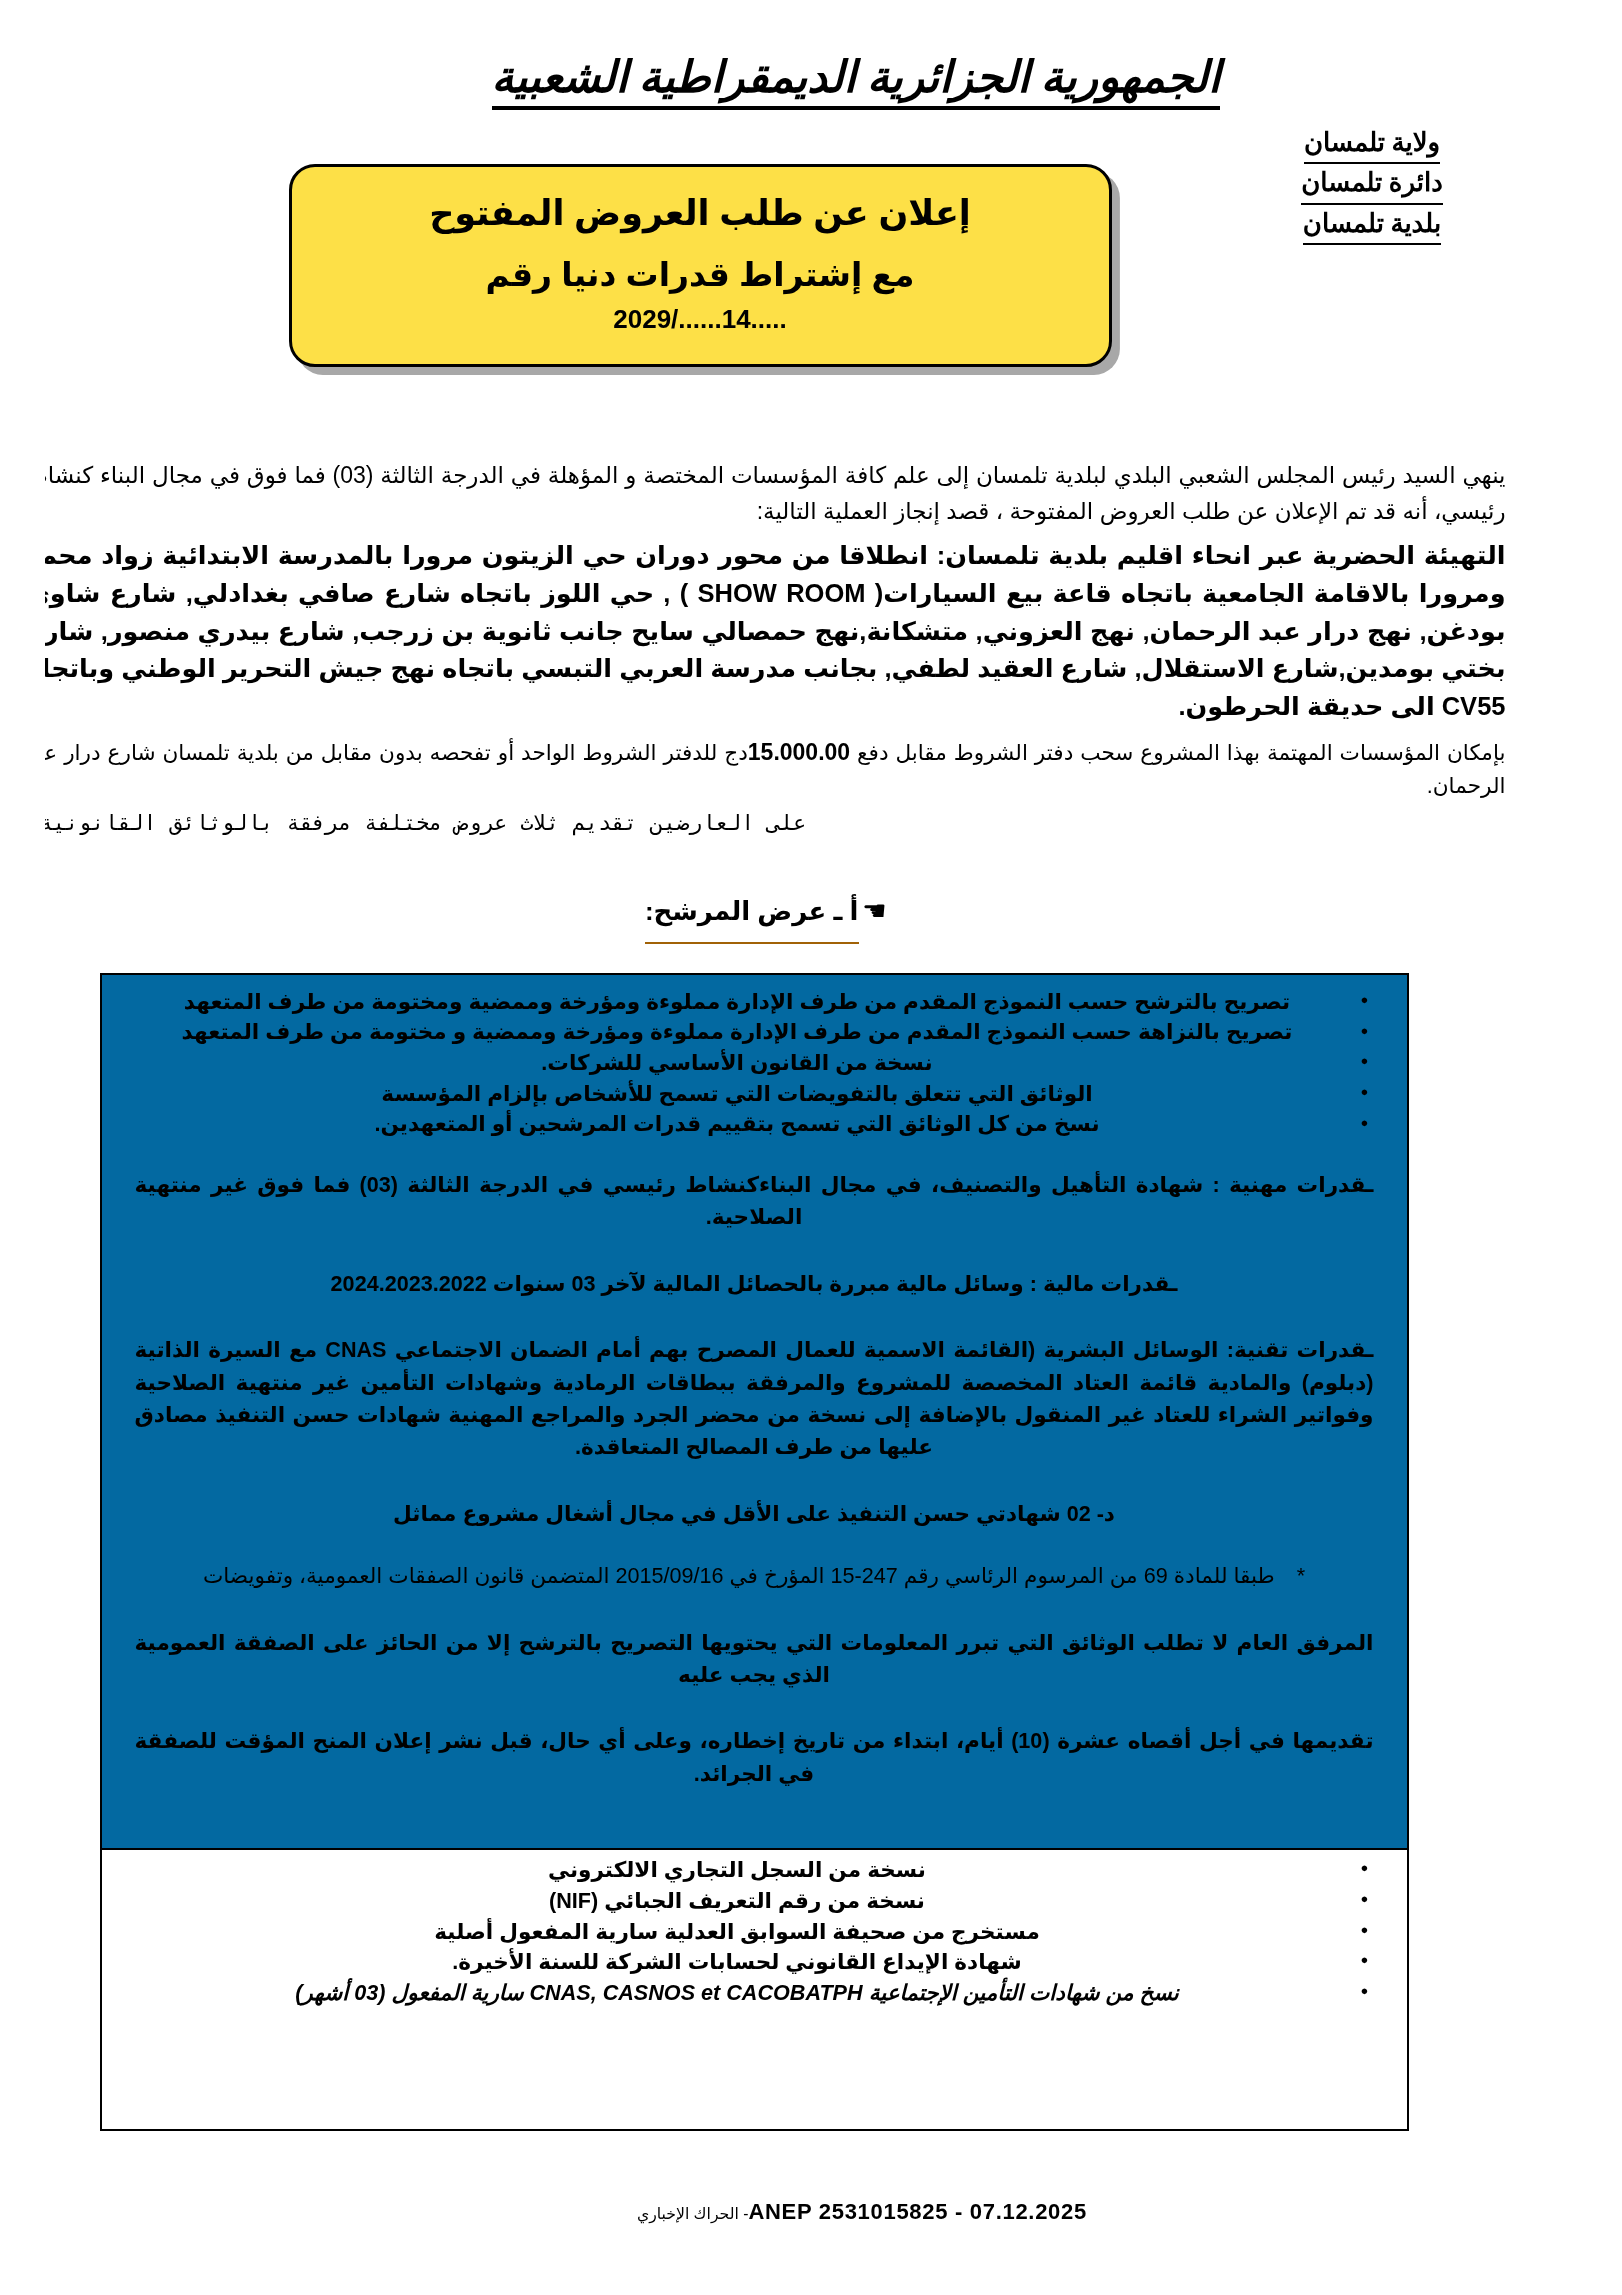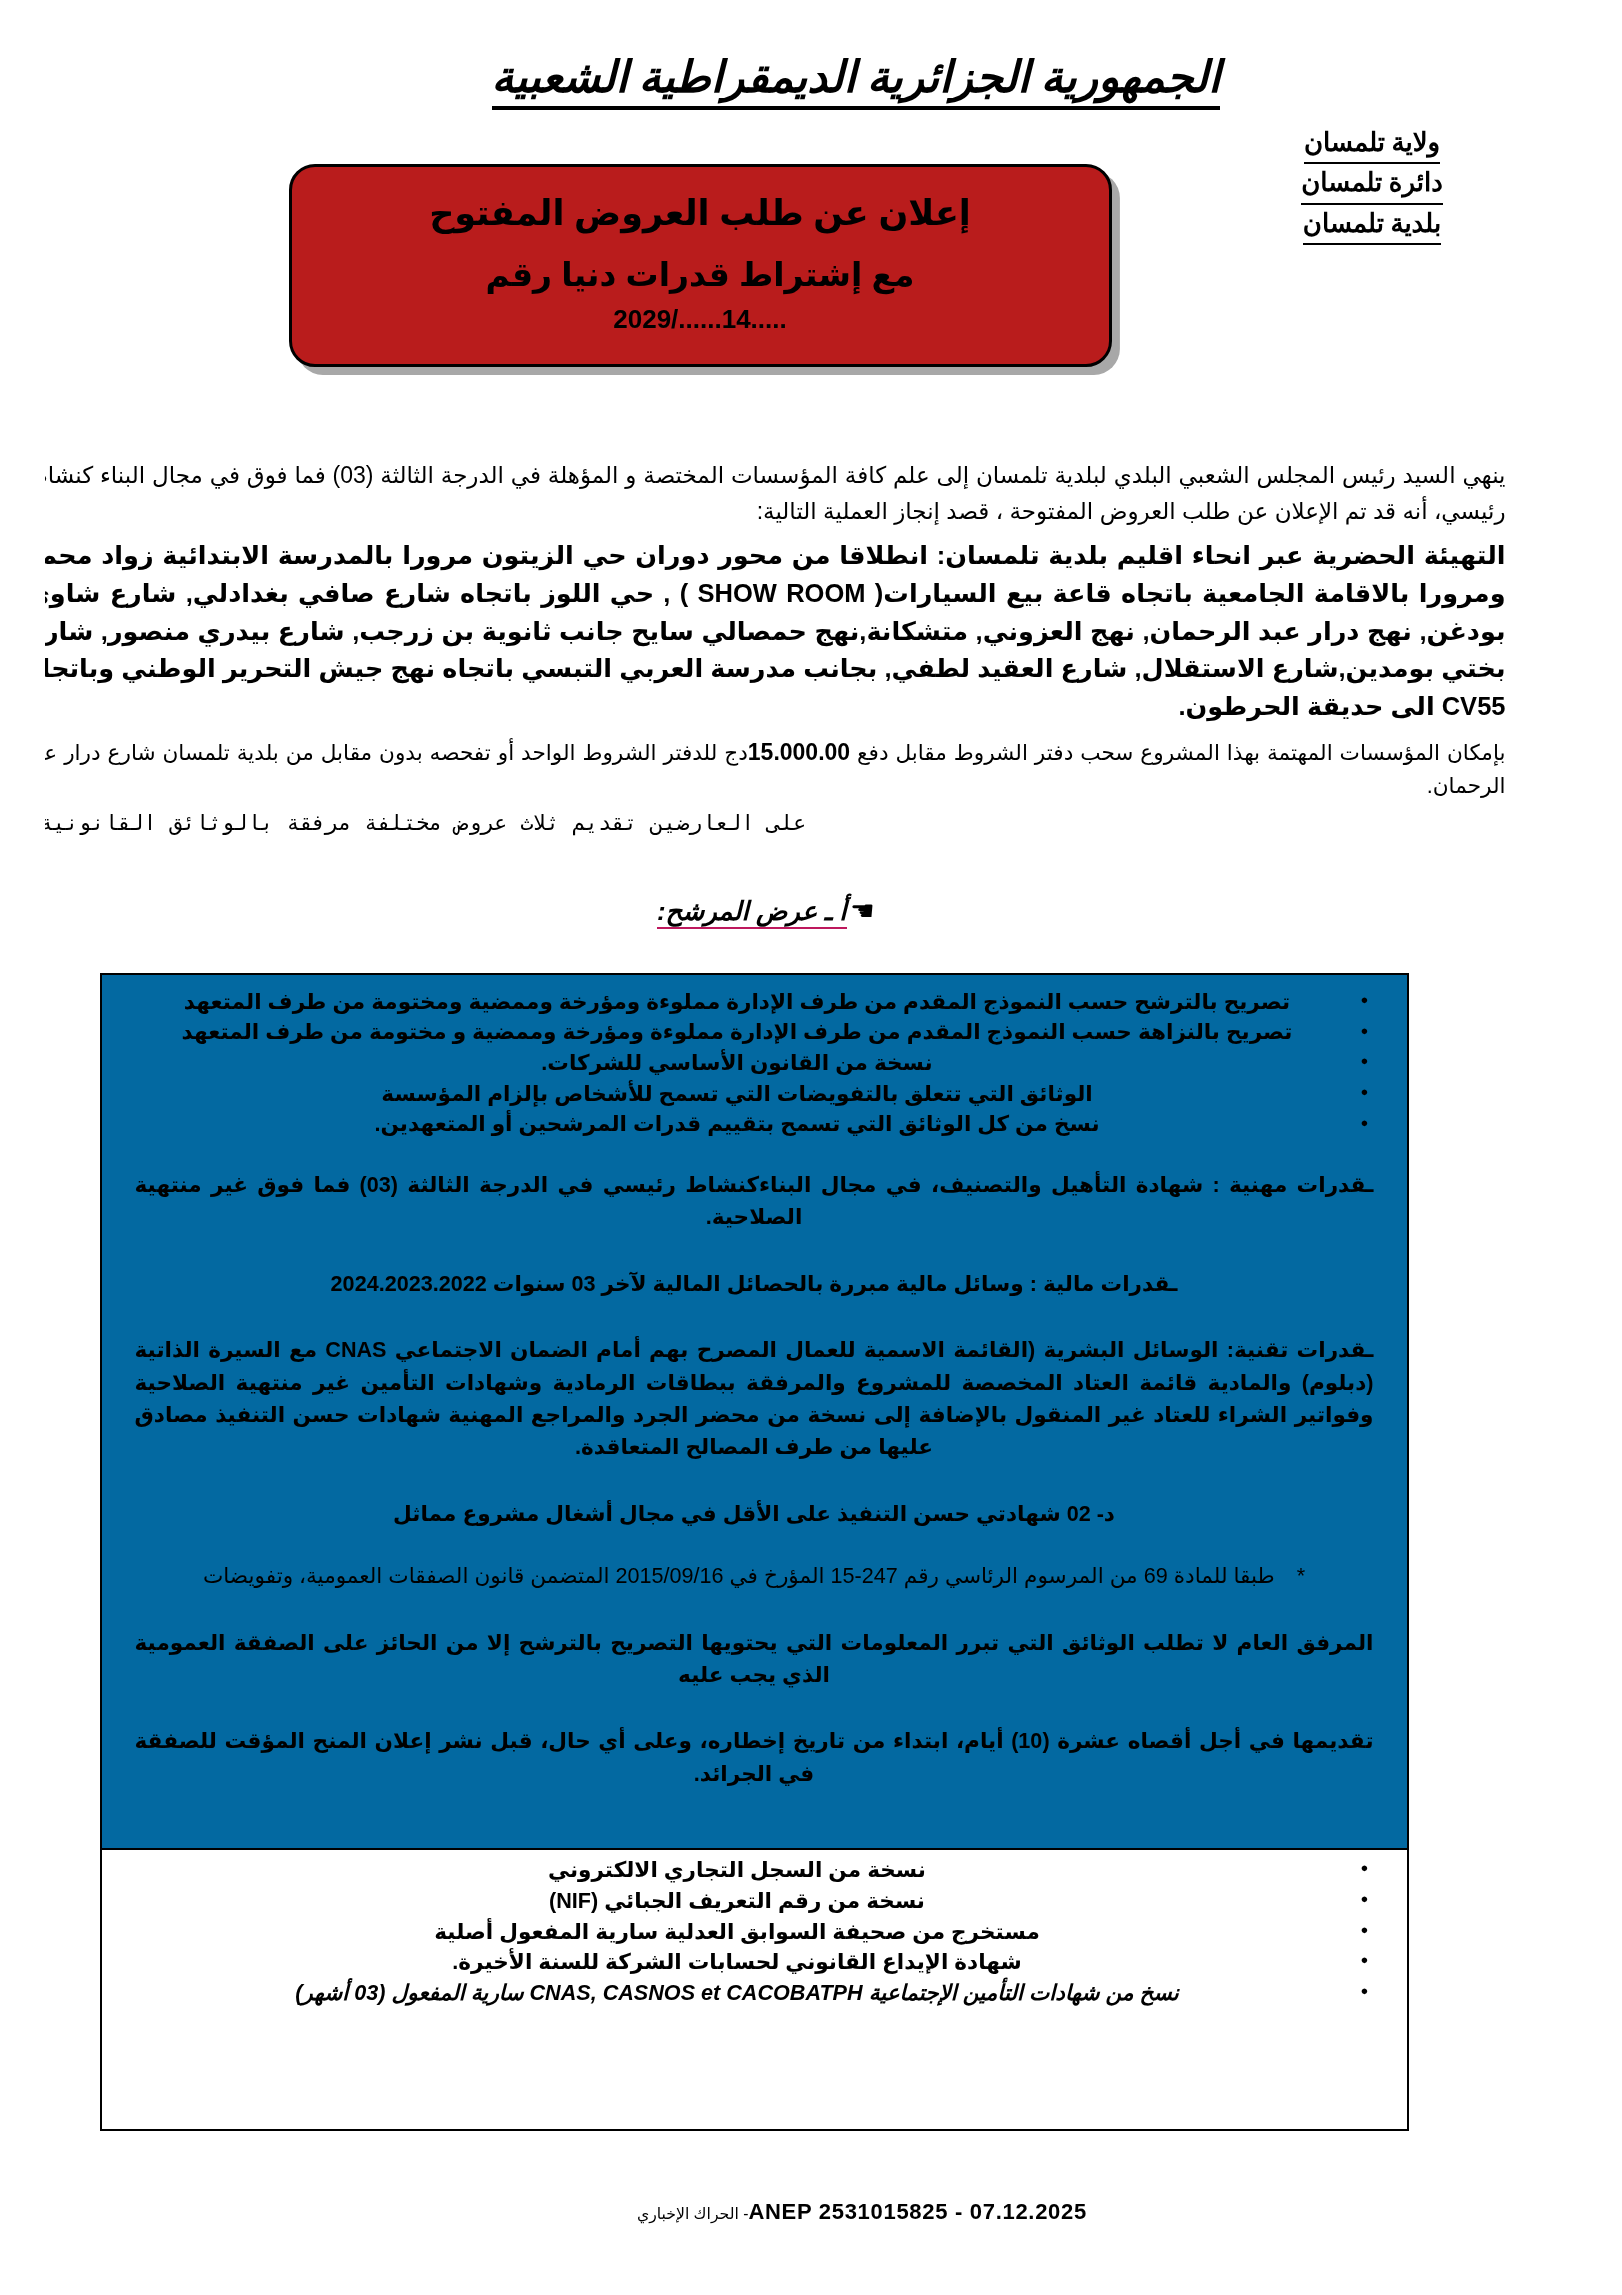--- a/index.html
+++ b/index.html
@@ -63,21 +63,21 @@
   
   .notice-box {
     position: absolute;
     top: 164px;
     right: 466px;
     width: 823px;
     height: 203px;
     border: 3.9px solid #000;
     border-radius: 26px;
     box-shadow: 7.9px 7.9px 0 #a8a8a8;
-    background: #b91c1c;
+    background: #fde047;
     box-sizing: border-box;
     display: flex;
     flex-direction: column;
     align-items: center;
     justify-content: center;
     padding: 6.5px 19.6px 11.8px 19.6px;
   }
   .notice-line-1 {
     font-size: 35px;
     font-weight: bold;
@@ -150,24 +150,23 @@
     font-weight: bold;
     font-family: "Liberation Sans", "DejaVu Sans", sans-serif;
   }
   .section-heading .hand-icon {
     font-size: 27.5px;
     margin-left: 3.9px;
     display: inline-block;
     transform: scaleX(-1);
   }
   .section-heading .label {
-    border-bottom: 2px solid #be185d;
-    padding-bottom: 0;
-    display: inline-block;
-    font-style: italic;
+    border-bottom: 2px solid #a16207;
+    padding-bottom: 15px;
+    display: inline-block;
   }
 
   
   .req-box {
     position: absolute;
     top: 973px;
     right: 169px;
     width: 1309px;
     height: 877px;
     border: 2.6px solid #000;

